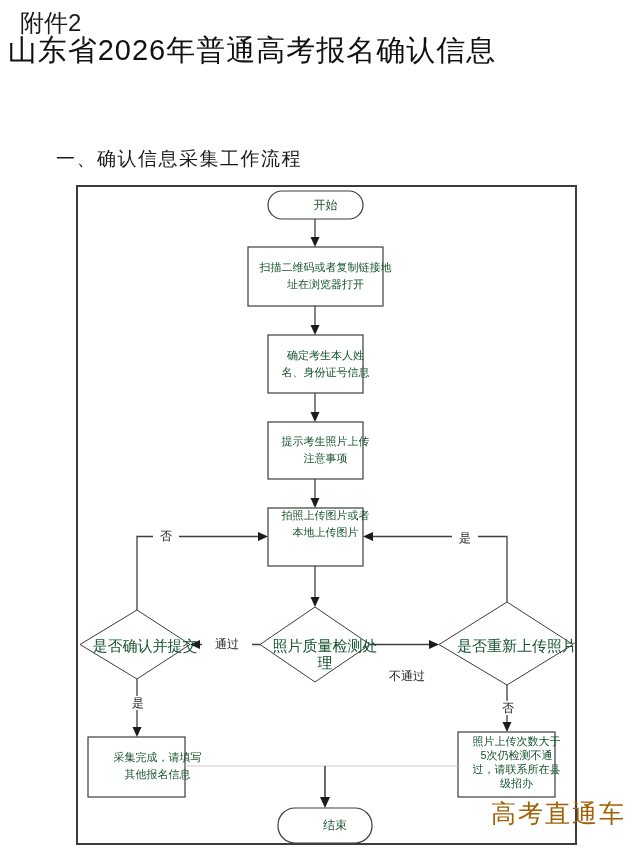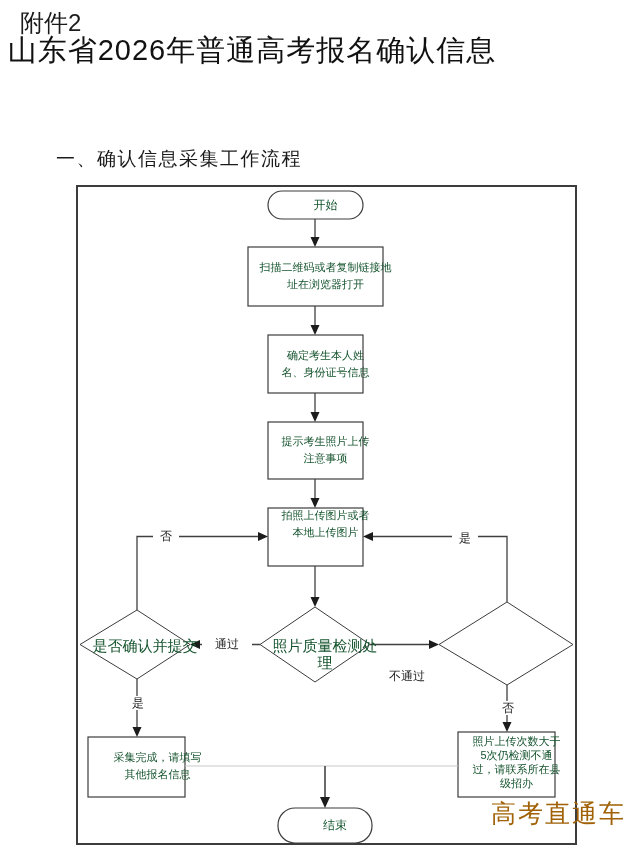--- a/index.html
+++ b/index.html
@@ -112,20 +112,21 @@
   <div class="node-text" style="left:172px;top:74px;width:135px;">扫描二维码或者复制链接地
 址在浏览器打开</div>
   <div class="node-text" style="left:192px;top:162px;width:95px;">确定考生本人姓
 名、身份证号信息</div>
   <div class="node-text" style="left:192px;top:248px;width:95px;">提示考生照片上传
 注意事项</div>
   <div class="node-text" style="left:192px;top:322px;width:95px;">拍照上传图片或者
 本地上传图片</div>
   <div class="node-text diamond" style="left:180px;top:452px;width:118px;">照片质量检测处理</div>
   <div class="node-text diamond" style="left:2px;top:452px;width:114px;">是否确认并提交</div>
+  <div class="node-text diamond" style="left:365px;top:452px;width:132px;">是否重新上传照片</div>
   <div class="node-text" style="left:12px;top:564px;width:119px;">采集完成，请填写
 其他报名信息</div>
   <div class="node-text tight" style="left:382px;top:549px;width:97px;">照片上传次数大于
 5次仍检测不通
 过，请联系所在县
 级招办</div>
   <div class="node-text big" style="left:202px;top:632px;width:94px;">结束</div>
 
   <div class="lbl" style="left:126px;top:452px;width:48px;">通过</div>
   <div class="lbl" style="left:303px;top:452px;width:54px;margin-top:32px;">不通过</div>

